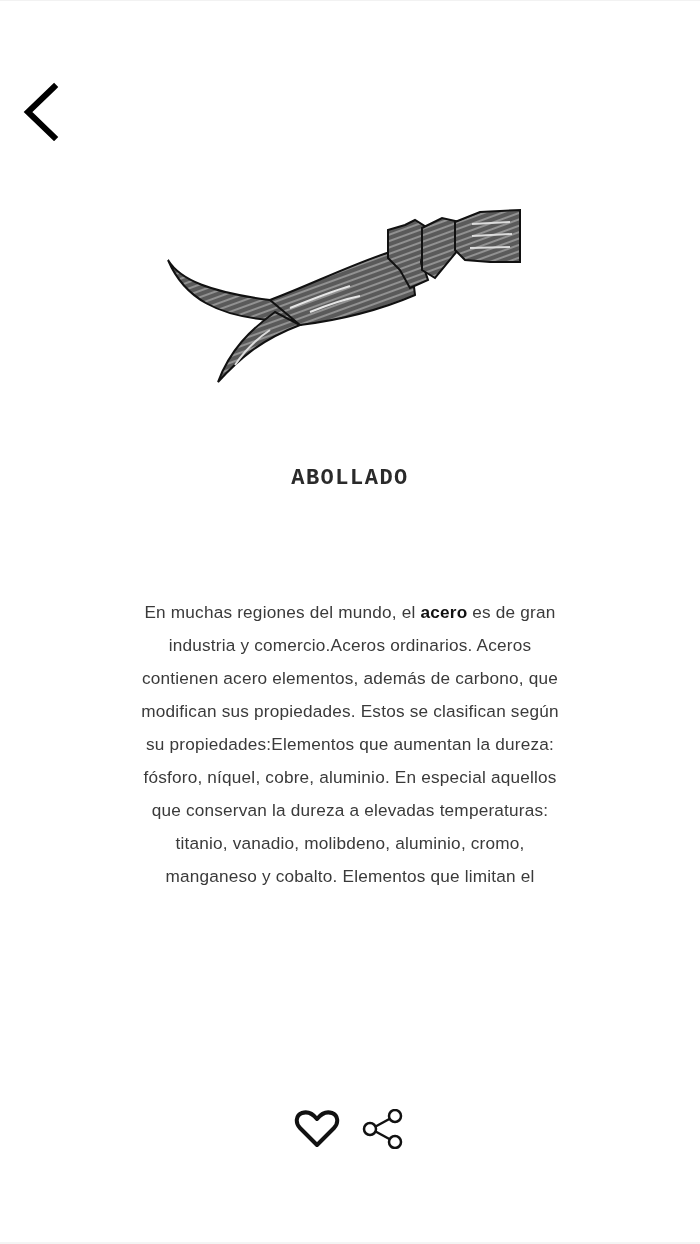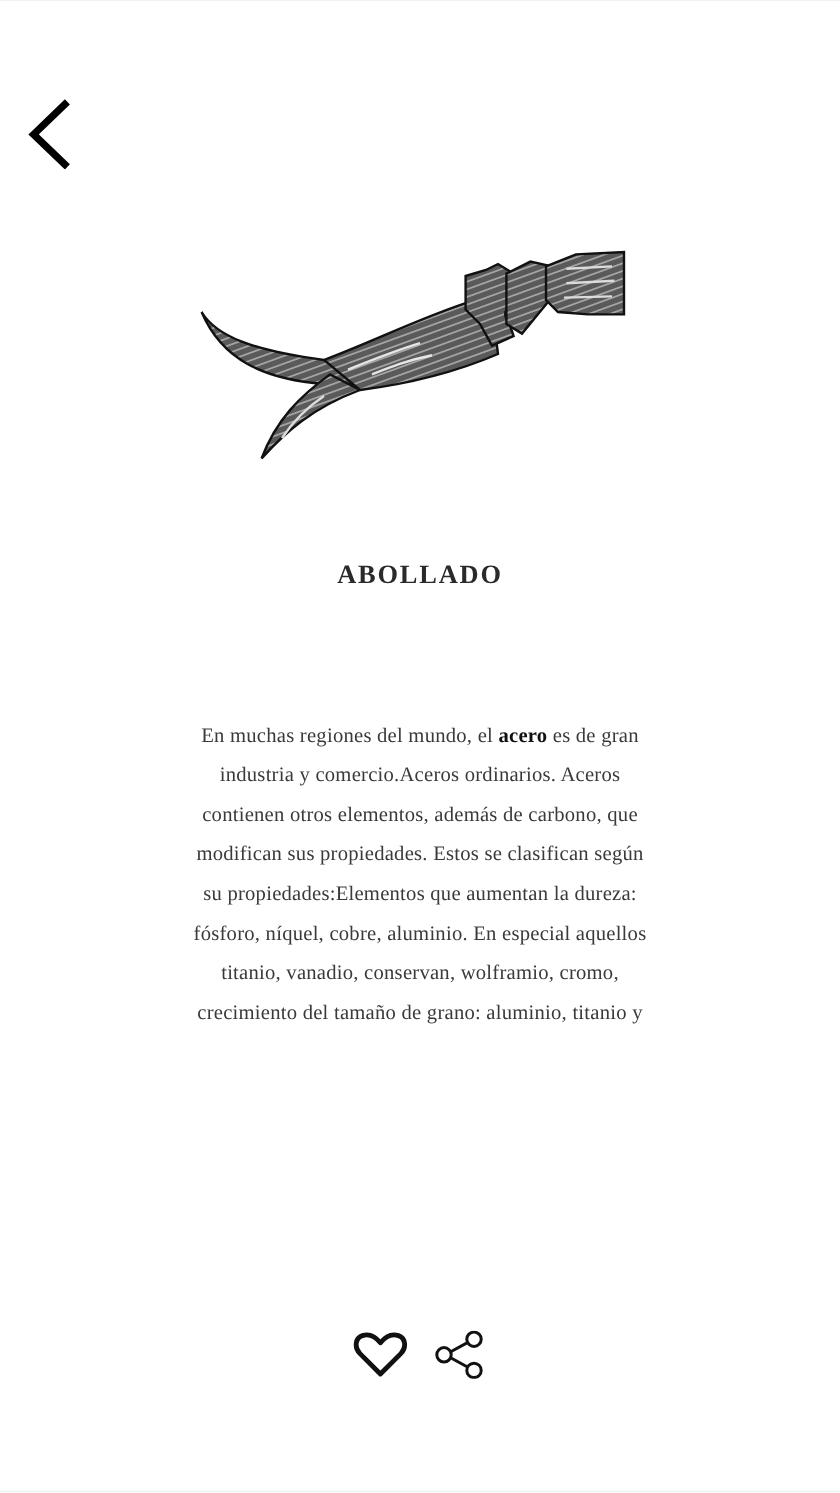--- a/index.html
+++ b/index.html
@@ -44,33 +44,33 @@
       top: 200px;
       width: 370px;
       height: 195px;
     }
     .title {
       position: absolute;
       left: 0;
       top: 466px;
       width: 700px;
       text-align: center;
-      font-family: Liberation Serif, serif;
+      font-family: Liberation Mono, monospace;
       font-weight: bold;
       font-size: 22px;
       letter-spacing: 1.5px;
       color: #2a2a2a;
     }
     .description {
       position: absolute;
       left: 48px;
       top: 596px;
       width: 604px;
       text-align: center;
-      font-family: Liberation Serif, serif;
+      font-family: Liberation Sans, sans-serif;
       font-size: 17.2px;
       line-height: 33px;
       color: #3a3a3a;
       letter-spacing: 0.2px;
     }
     .description .line {
       display: block;
       white-space: nowrap;
     }
     .description b {
@@ -135,26 +135,27 @@
     <path d="M312,36 L352,34" stroke="#dcdcdc" stroke-width="2"></path>
     <path d="M310,48 L350,47" stroke="#dcdcdc" stroke-width="2"></path>
   </svg>
 </div>
 
 <div class="title">ABOLLADO</div>
 
 <div class="description">
   <span class="line"><span>En muchas regiones del mundo, el </span><b>acero</b><span> es de gran</span></span>
   <span class="line">industria y comercio.Aceros ordinarios. Aceros</span>
-  <span class="line">contienen otros elementos, además de carbono, que</span>
+  <span class="line">contienen acero elementos, además de carbono, que</span>
   <span class="line">modifican sus propiedades. Estos se clasifican según</span>
   <span class="line">su propiedades:Elementos que aumentan la dureza:</span>
   <span class="line">fósforo, níquel, cobre, aluminio. En especial aquellos</span>
-  <span class="line">titanio, vanadio, conservan, wolframio, cromo,</span>
-  <span class="line">crecimiento del tamaño de grano: aluminio, titanio y</span>
+  <span class="line">que conservan la dureza a elevadas temperaturas:</span>
+  <span class="line">titanio, vanadio, molibdeno, aluminio, cromo,</span>
+  <span class="line">manganeso y cobalto. Elementos que limitan el</span>
 </div>
 
 <div class="actions">
   <div class="action-btn">
     <svg width="46" height="40" viewBox="0 0 46 40">
       <path d="M23,36 L6,19 C1,14 2,6 8,4 C14,2 19,5 23,10 C27,5 32,2 38,4 C44,6 45,14 40,19 Z" fill="none" stroke="#111111" stroke-width="4" stroke-linejoin="round"></path>
     </svg>
   </div>
   <div class="action-btn">
     <svg width="44" height="40" viewBox="0 0 44 40">

